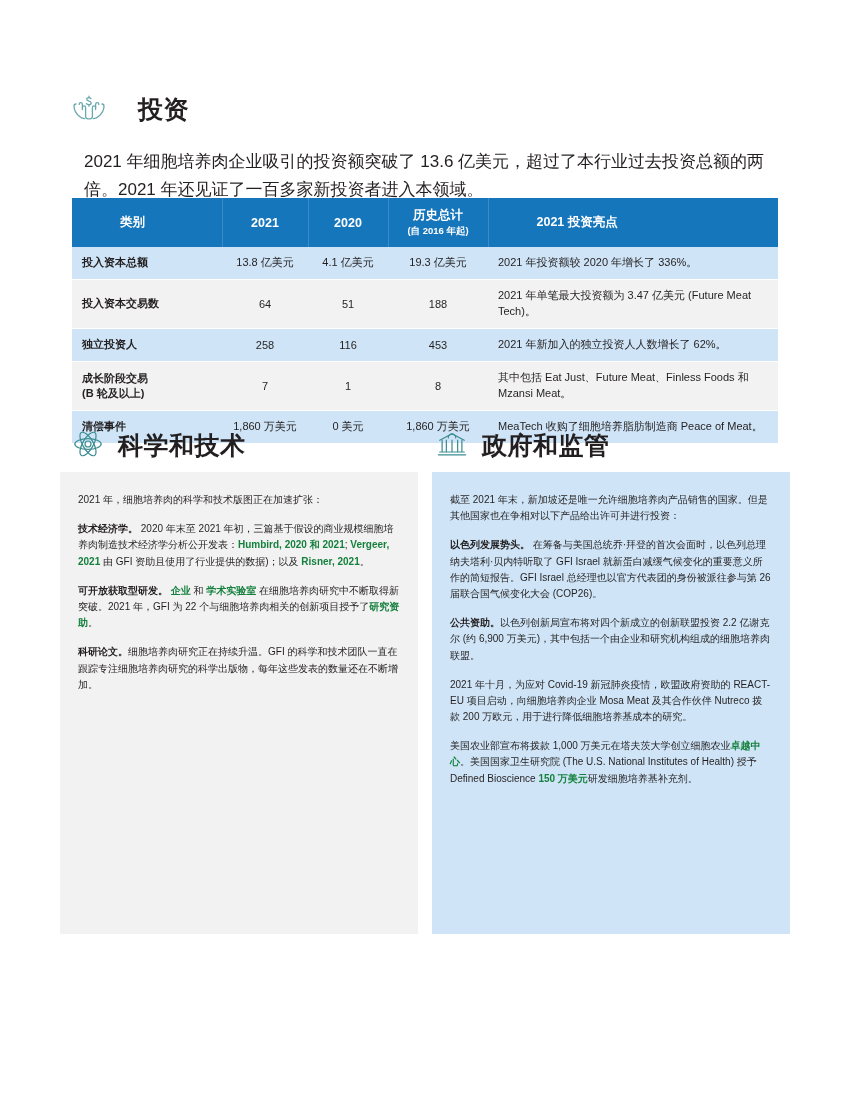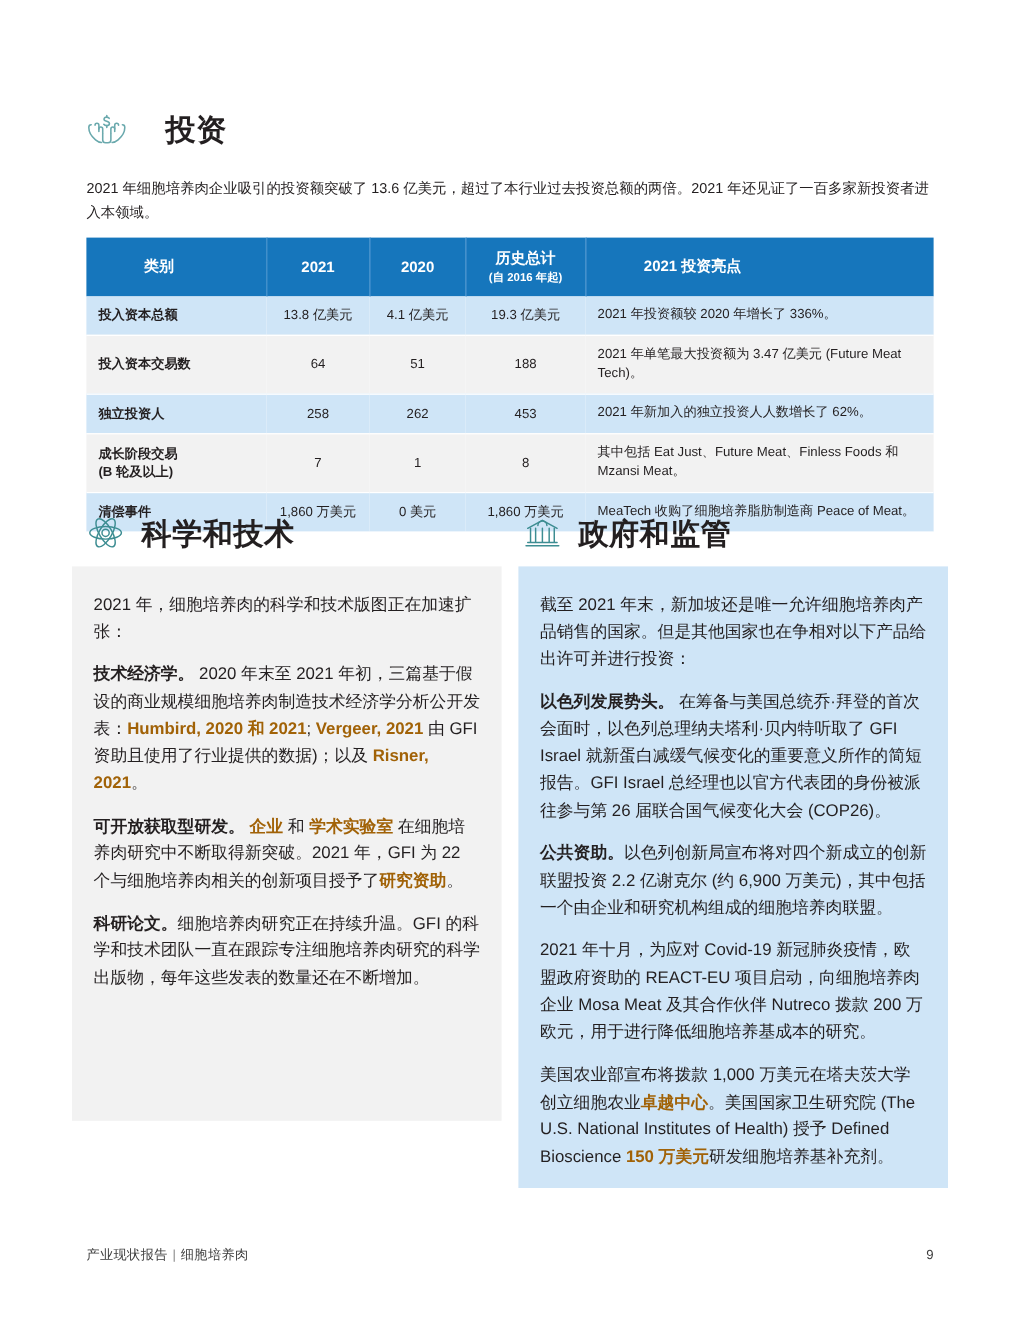--- a/index.html
+++ b/index.html
@@ -19,22 +19,22 @@
     display:flex; align-items:center; gap:12px;
   }
   .sec-head .icon { flex:0 0 auto; width:34px; height:34px; display:block; }
   .sec-title {
     font-size: 25px; font-weight: bold; letter-spacing:.5px; color:#231f20;
     line-height:1;
   }
   #invest-head { position:absolute; left:72px; top:92px;gap:32px; }
 
   #invest-intro {
-    position:absolute; left:72px; top:148px; width:706px;
-    font-size: 12px; line-height: 1.65; color:#231f20;
+    position:absolute; left:84px; top:148px; width:706px;
+    font-size: 17px; line-height: 1.65; color:#231f20;
   }
 
   
   #invest-table {
     position:absolute; left:72px; top:198px; width:706px;
     border-collapse: collapse; table-layout: fixed;
     font-size: 11px;
   }
   #invest-table thead th {
     background:#1676bc; color:#ffffff; font-weight:bold;
@@ -58,35 +58,35 @@
   #invest-table colgroup col.c2 { width:80px; }
   #invest-table colgroup col.c3 { width:100px; }
   #invest-table colgroup col.c4 { width:290px; }
 
   
   #sci-head { position:absolute; left:72px; top:428px; }
   #gov-head { position:absolute; left:436px; top:428px;justify-content:flex-end; }
 
   .panel {
     position:absolute;
-    font-size: 14px; line-height: 1.62;
+    font-size: 10px; line-height: 1.62;
     padding: 20px 18px;
   }
   #sci-panel {
     left:60px; top:472px; width:358px; height:462px;
     background:#f2f2f2;
   }
   #gov-panel {
-    left:432px; top:472px; width:358px; height:518px;
+    left:432px; top:472px; width:358px; height:462px;
     background:#cfe5f7;
   }
   .panel p { margin:0 0 13px 0; }
   .panel p:last-child { margin-bottom:0; }
   .b { font-weight:bold; }
-  .lnk { color:#a16207; font-weight:bold; }
+  .lnk { color:#15803d; font-weight:bold; }
 
   
   #footer {
     position:absolute; left:72px; right:72px; top:1038px;
     display:flex; justify-content:space-between; align-items:baseline;
     font-size:11px; color:#3d3d3d;
   }
   #footer .ftxt { letter-spacing:.3px; }
   #footer .sep { color:#8a8a8a; margin:0 4px; }
   #footer .pg { font-size:11px; color:#3d3d3d; }
@@ -146,21 +146,21 @@
         <tr class="plain">
           <td class="cat">投入资本交易数</td>
           <td class="num">64</td>
           <td class="num">51</td>
           <td class="num">188</td>
           <td class="note">2021 年单笔最大投资额为 3.47 亿美元 (Future Meat Tech)。</td>
         </tr>
         <tr class="alt">
           <td class="cat">独立投资人</td>
           <td class="num">258</td>
-          <td class="num">262</td>
+          <td class="num">116</td>
           <td class="num">453</td>
           <td class="note">2021 年新加入的独立投资人人数增长了 62%。</td>
         </tr>
         <tr class="plain">
           <td class="cat">成长阶段交易<br>(B 轮及以上)</td>
           <td class="num">7</td>
           <td class="num">1</td>
           <td class="num">8</td>
           <td class="note">其中包括 Eat Just、Future Meat、Finless Foods 和 Mzansi Meat。</td>
         </tr>
@@ -220,20 +220,14 @@
     </p>
     <p>
       <span class="b">公共资助。</span><span>以色列创新局宣布将对四个新成立的创新联盟投资 2.2 亿谢克尔 (约 6,900 万美元)，其中包括一个由企业和研究机构组成的细胞培养肉联盟。</span>
     </p>
     <p>2021 年十月，为应对 Covid-19 新冠肺炎疫情，欧盟政府资助的 REACT-EU 项目启动，向细胞培养肉企业 Mosa Meat 及其合作伙伴 Nutreco 拨款 200 万欧元，用于进行降低细胞培养基成本的研究。</p>
     <p>
       <span>美国农业部宣布将拨款 1,000 万美元在塔夫茨大学创立细胞农业</span><span class="lnk">卓越中心</span><span>。美国国家卫生研究院 (The U.S. National Institutes of Health) 授予 Defined Bioscience </span><span class="lnk">150 万美元</span><span>研发细胞培养基补充剂。</span>
     </p>
   </div>
 
-  <div id="footer">
-    <div>
-      <span class="ftxt">产业现状报告</span><span class="sep">|</span><span class="ftxt">细胞培养肉</span>
-    </div>
-    <div class="pg">9</div>
-  </div>
 
 </div>
 
 </body></html>

